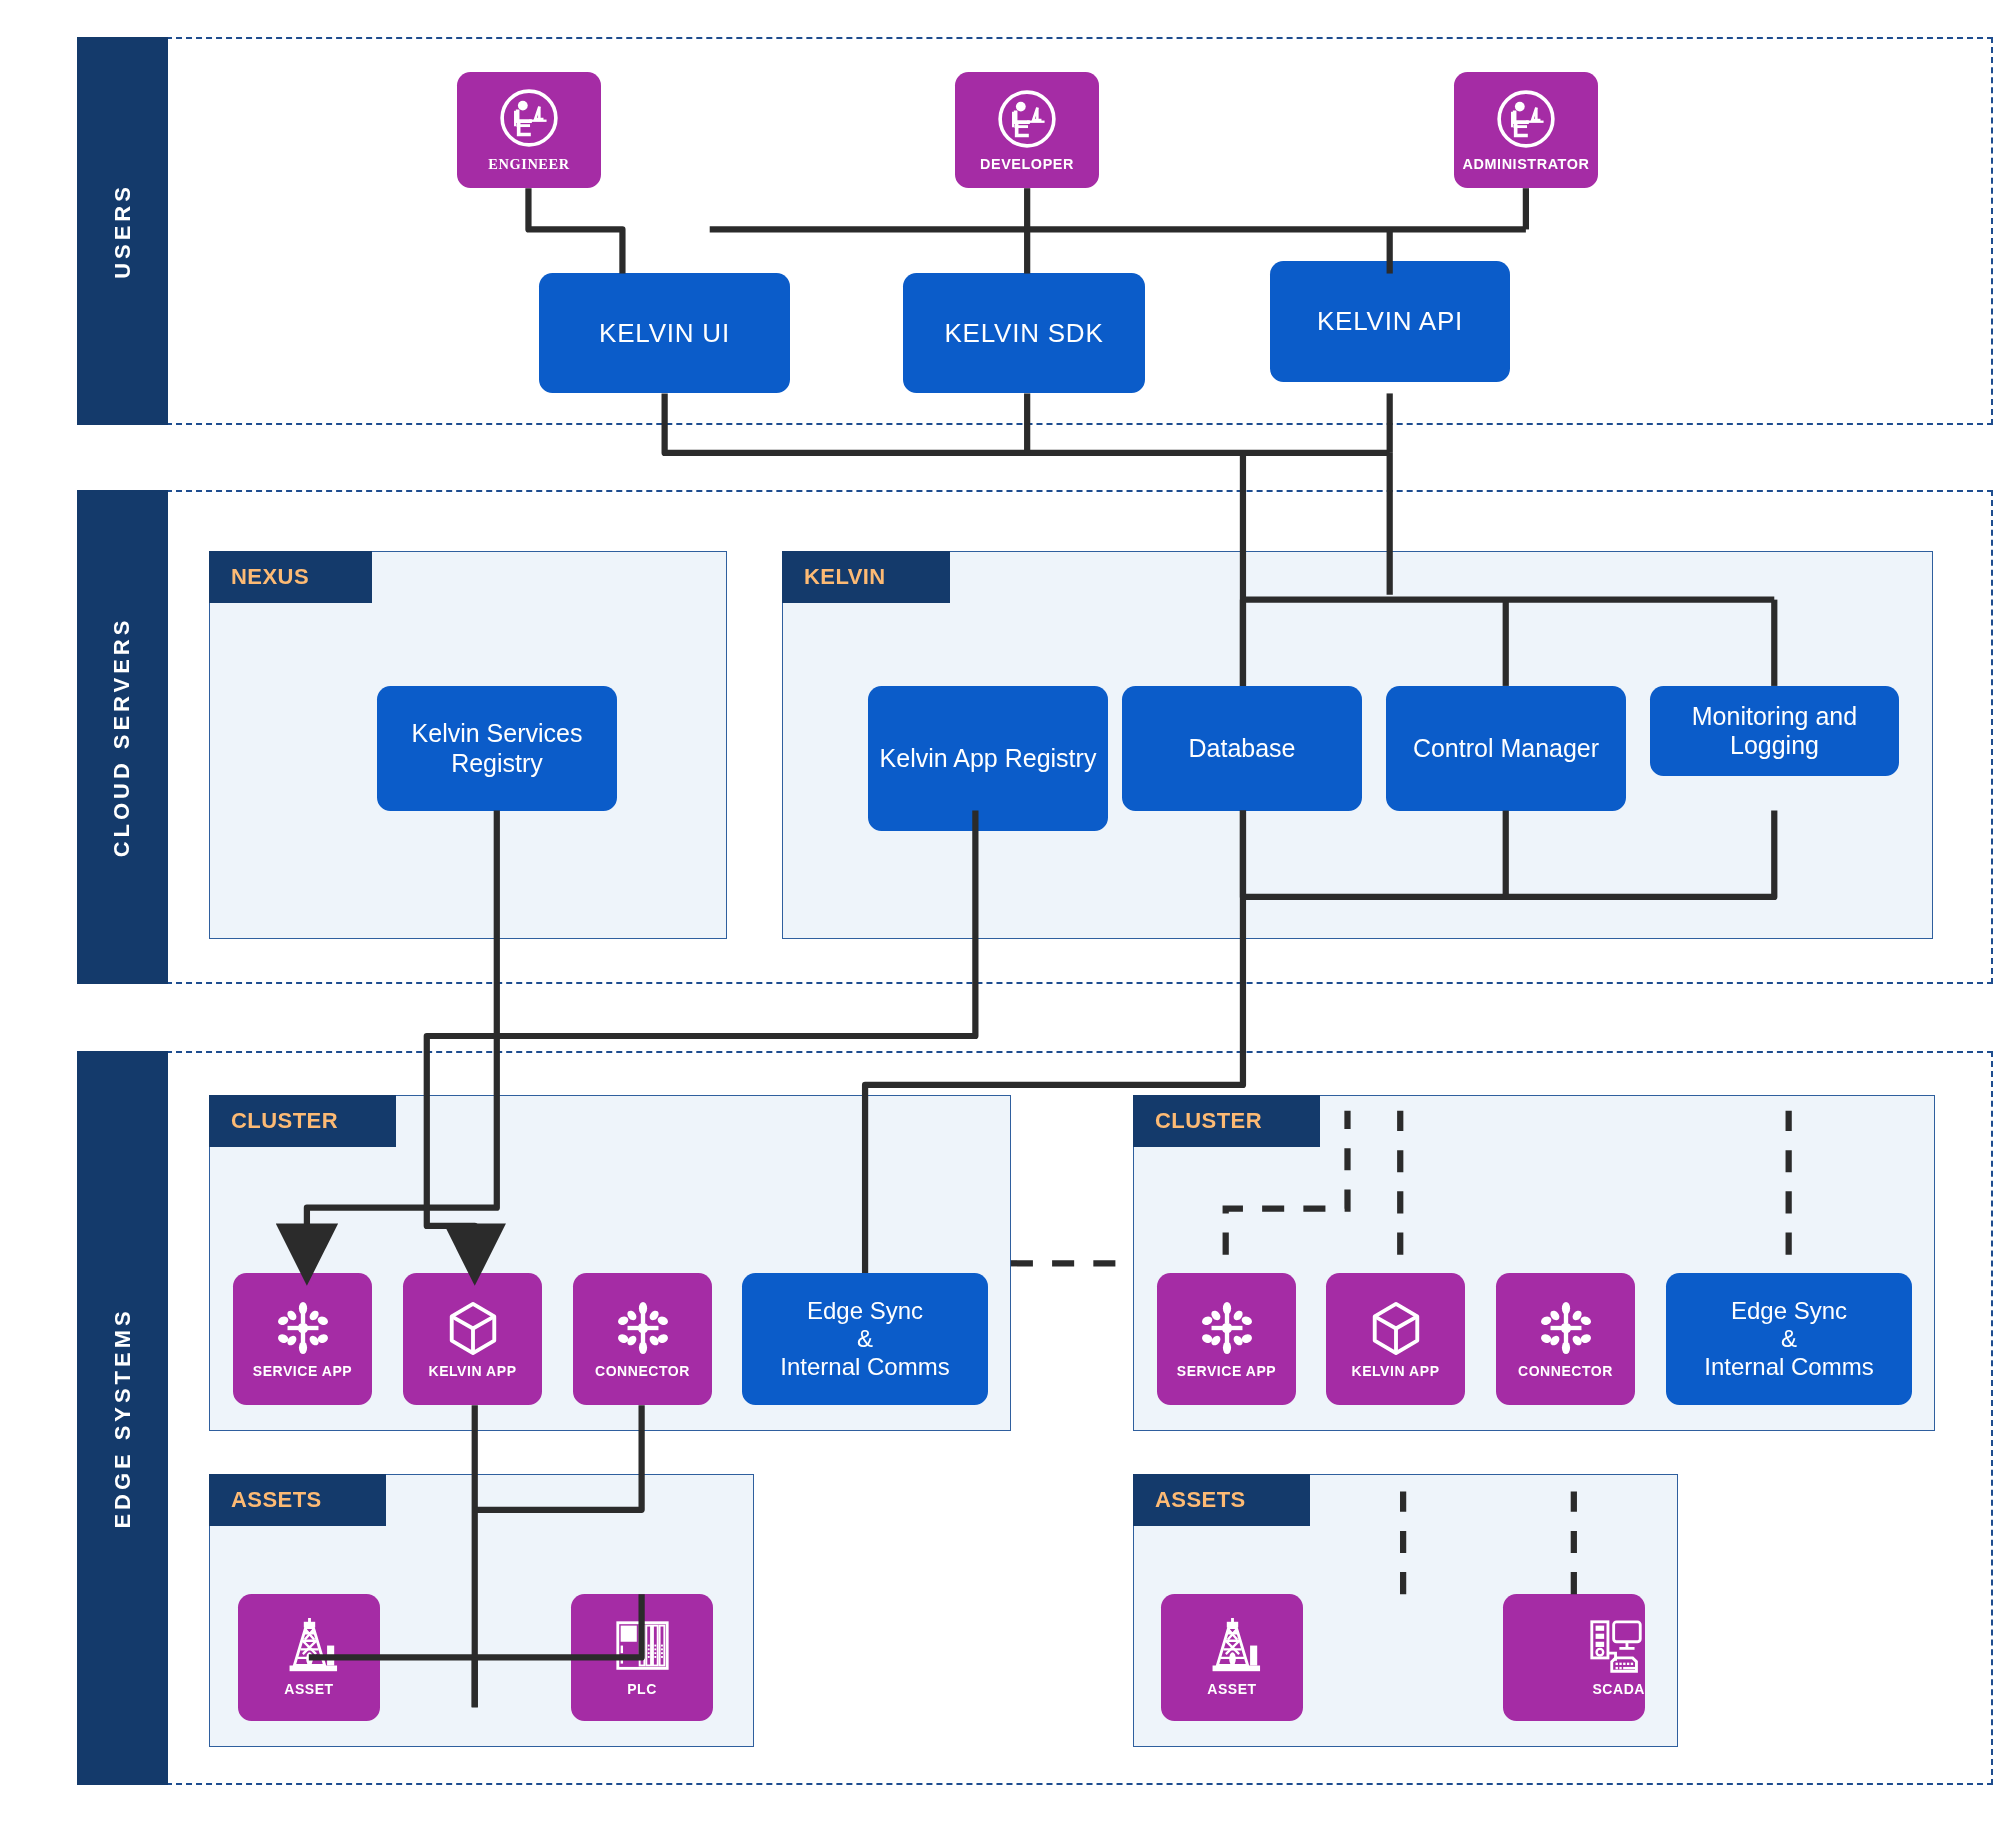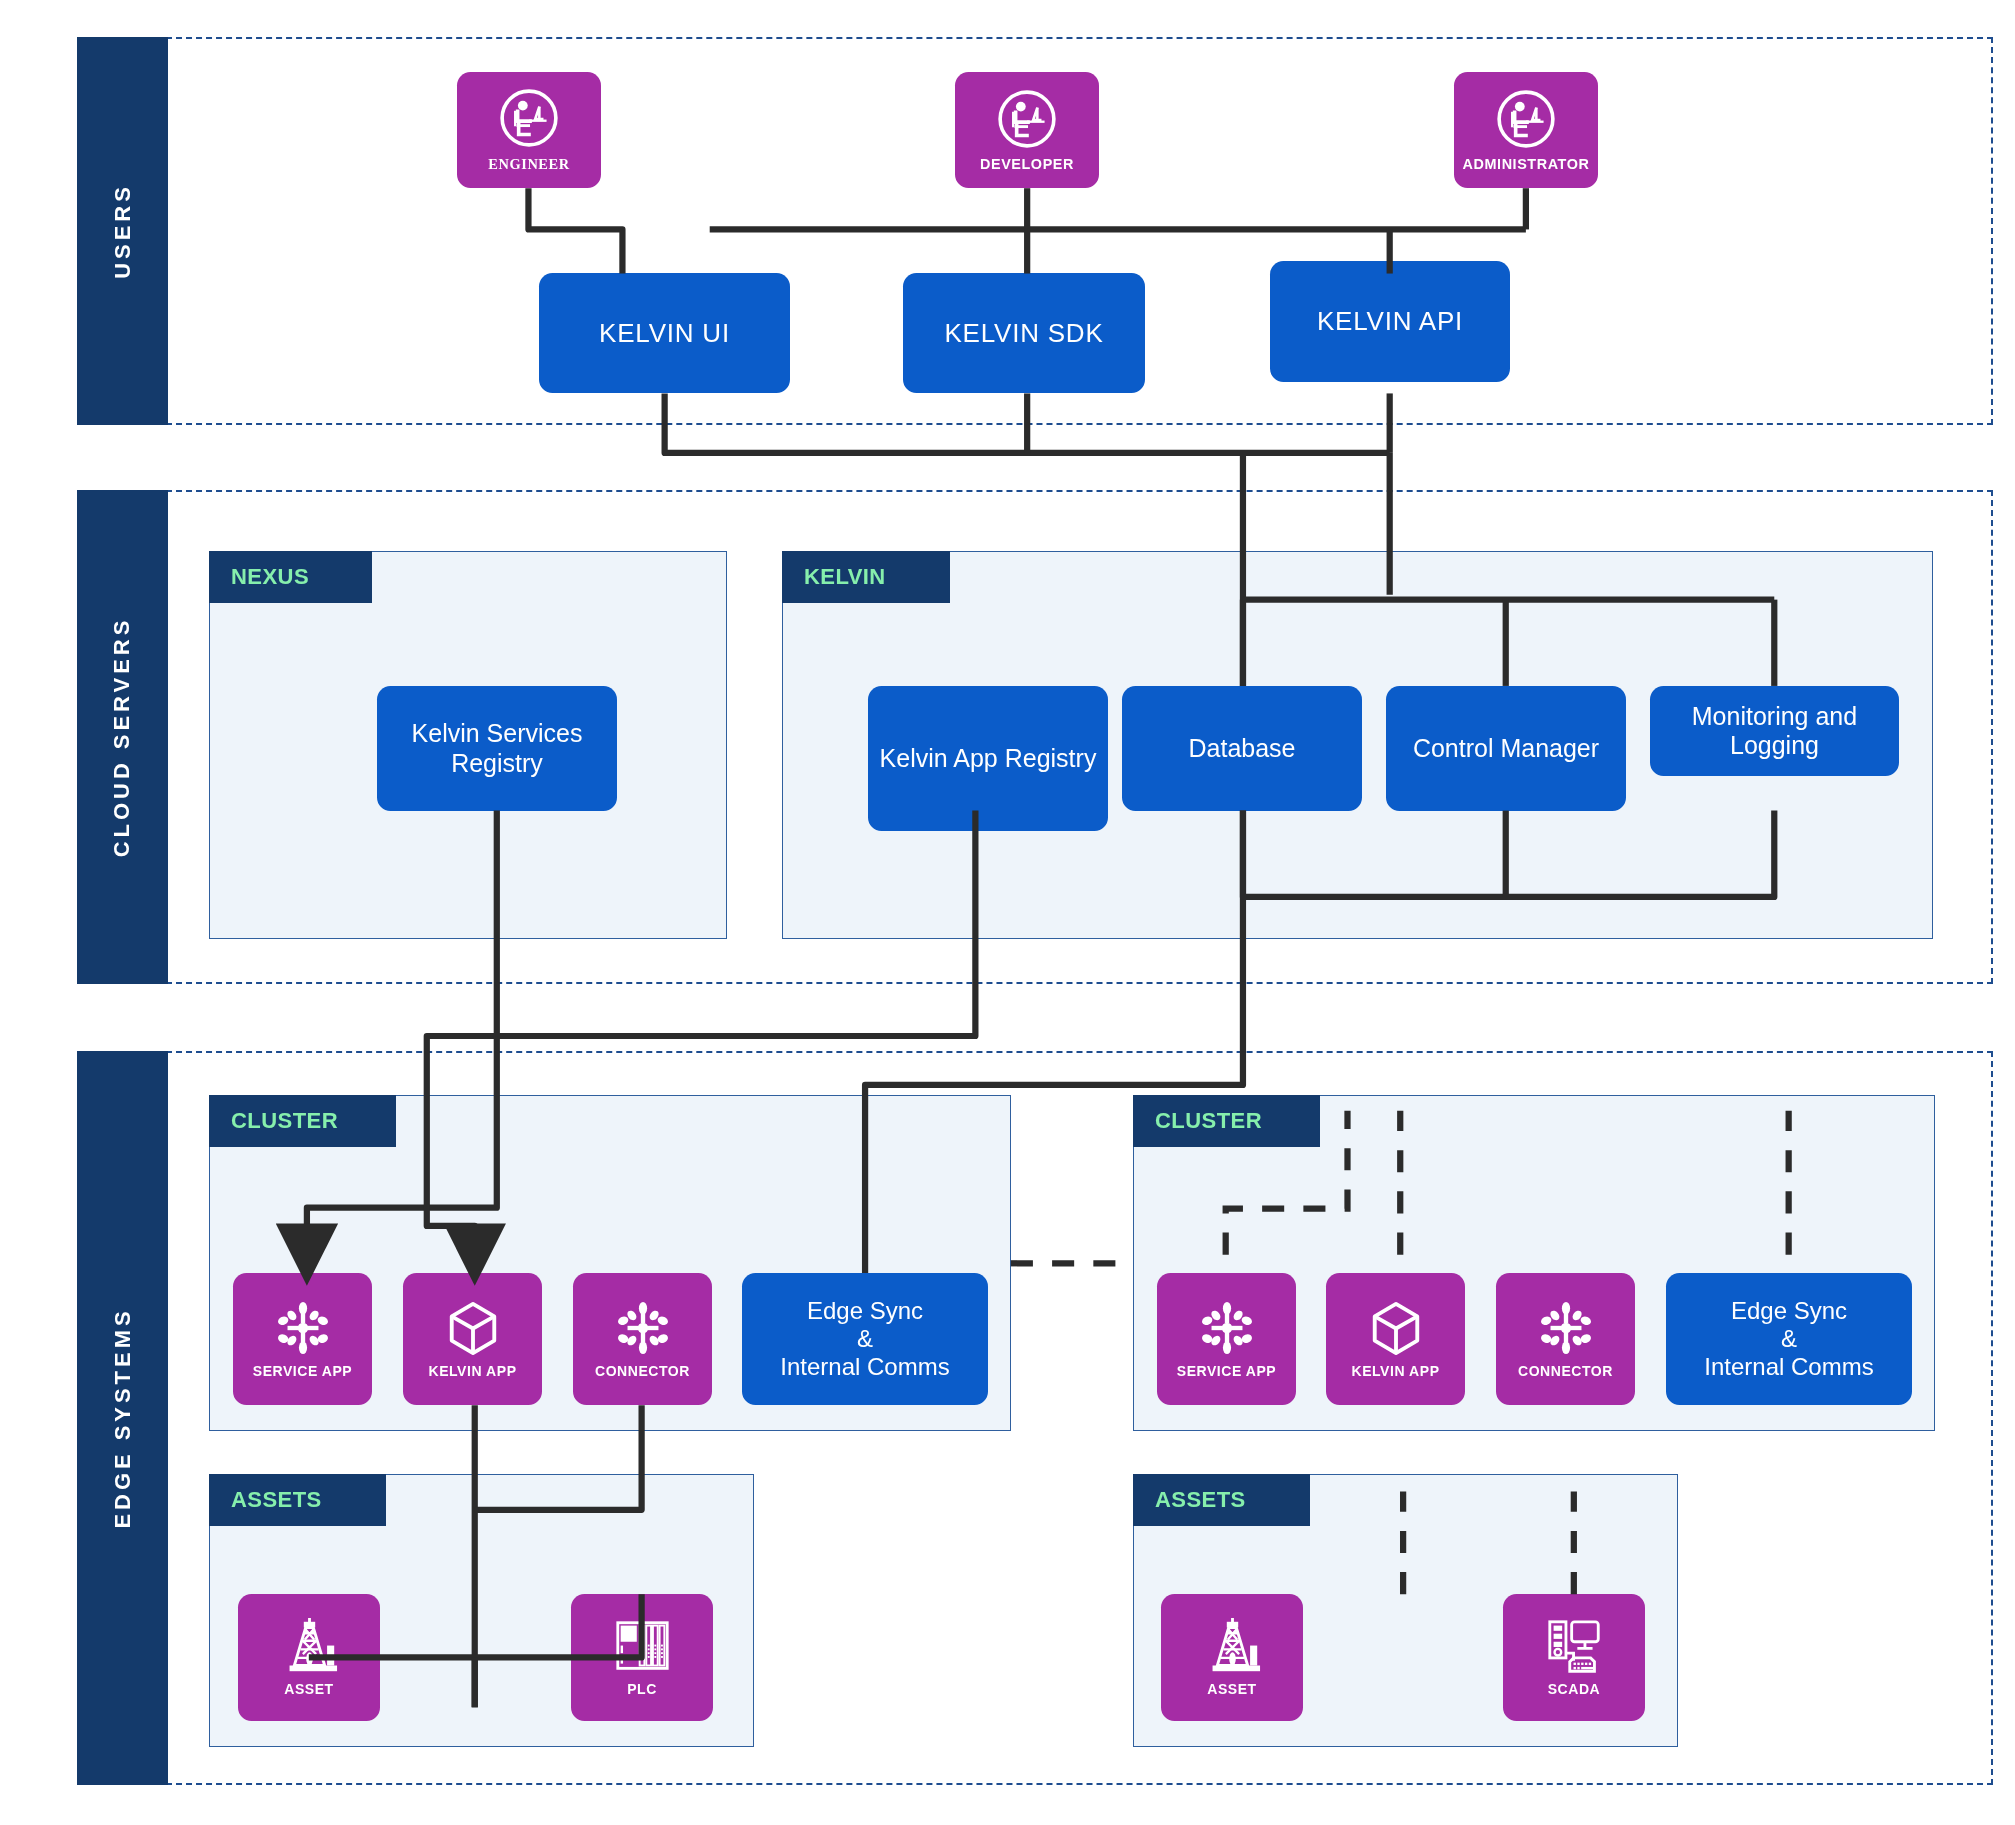--- a/index.html
+++ b/index.html
@@ -11,21 +11,21 @@
   .lane-tab{position:absolute;background:#143A6B;display:flex;align-items:center;justify-content:center;}
   .lane-tab span{
     color:#ffffff;font-weight:bold;letter-spacing:.18em;
     white-space:nowrap;transform:rotate(-90deg);
     font-size:22px;
   }
 
   
   .group{position:absolute;background:#EEF4FA;border:1px solid #2F5F9E;box-sizing:border-box;}
   .group-title{position:absolute;background:#143A6B;display:flex;align-items:center;}
-  .group-title span{color:#86efac;font-weight:bold;font-size:22px;letter-spacing:.02em;padding-left:22px;white-space:nowrap;}
+  .group-title span{color:#fdba74;font-weight:bold;font-size:22px;letter-spacing:.02em;padding-left:22px;white-space:nowrap;}
 
   
   .node{position:absolute;box-sizing:border-box;display:flex;flex-direction:column;
         align-items:center;justify-content:center;border-radius:13.4px;color:#fff;text-align:center;}
   .node.blue{background:#0B5CC9;}
   .node.magenta{background:#A52CA5;}
   .node .lbl{font-weight:normal;line-height:1.18;}
 
   .node.blue.big .lbl{font-size:26px;letter-spacing:.03em;}
   .node.blue.mid .lbl{font-size:25px;}
@@ -328,21 +328,21 @@
     <span>ASSETS</span>
   </div>
   <div class="node magenta small" style="left:1161px;top:1594px;width:142px;height:127px;">
     <span class="ic">
       <svg width="57" height="57" viewBox="0 0 120 120">
           <use href="#g-derrick"></use>
         </svg>
     </span>
     <span class="cap">ASSET</span>
   </div>
-  <div class="node magenta small" style="left:1503px;top:1594px;width:142px;height:127px;">
+  <div class="node magenta small" style="left:1503px;top:1594px;width:142px;height:127px;align-items:flex-end;">
     <span class="ic">
       <svg width="57" height="57" viewBox="0 0 120 120">
           <use href="#g-scada"></use>
         </svg>
     </span>
     <span class="cap">SCADA</span>
   </div>
 
   <svg id="wires" viewBox="0 0 4202 3807">
     <defs>

